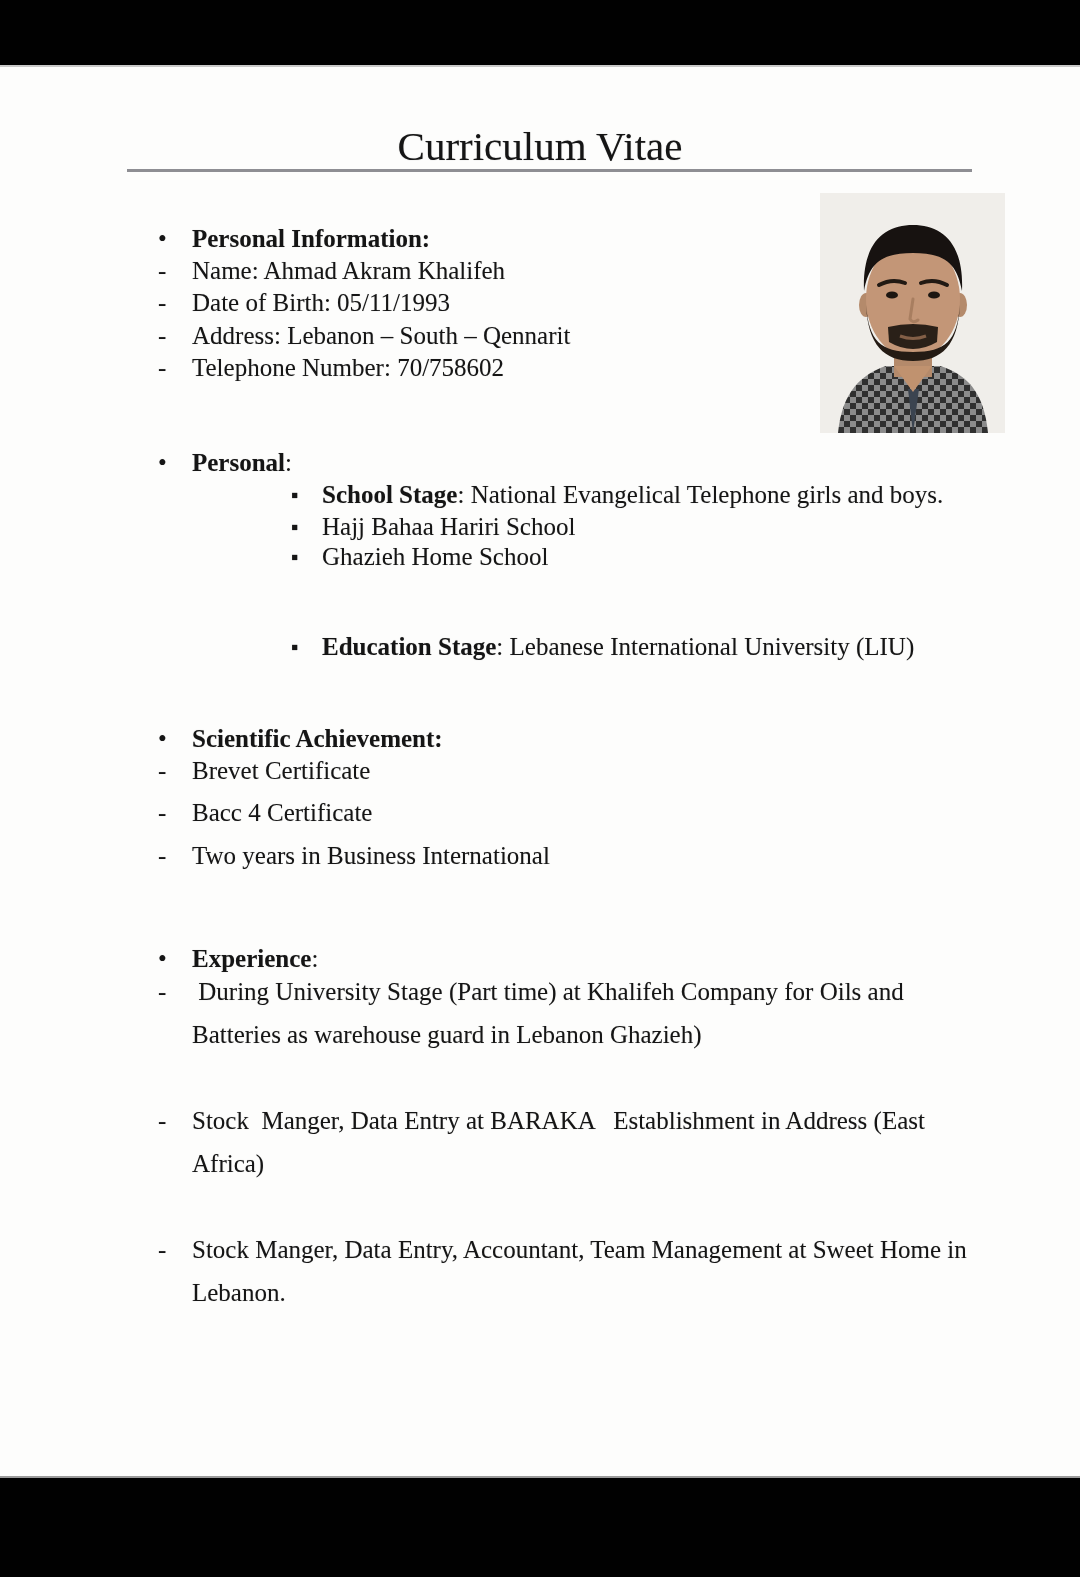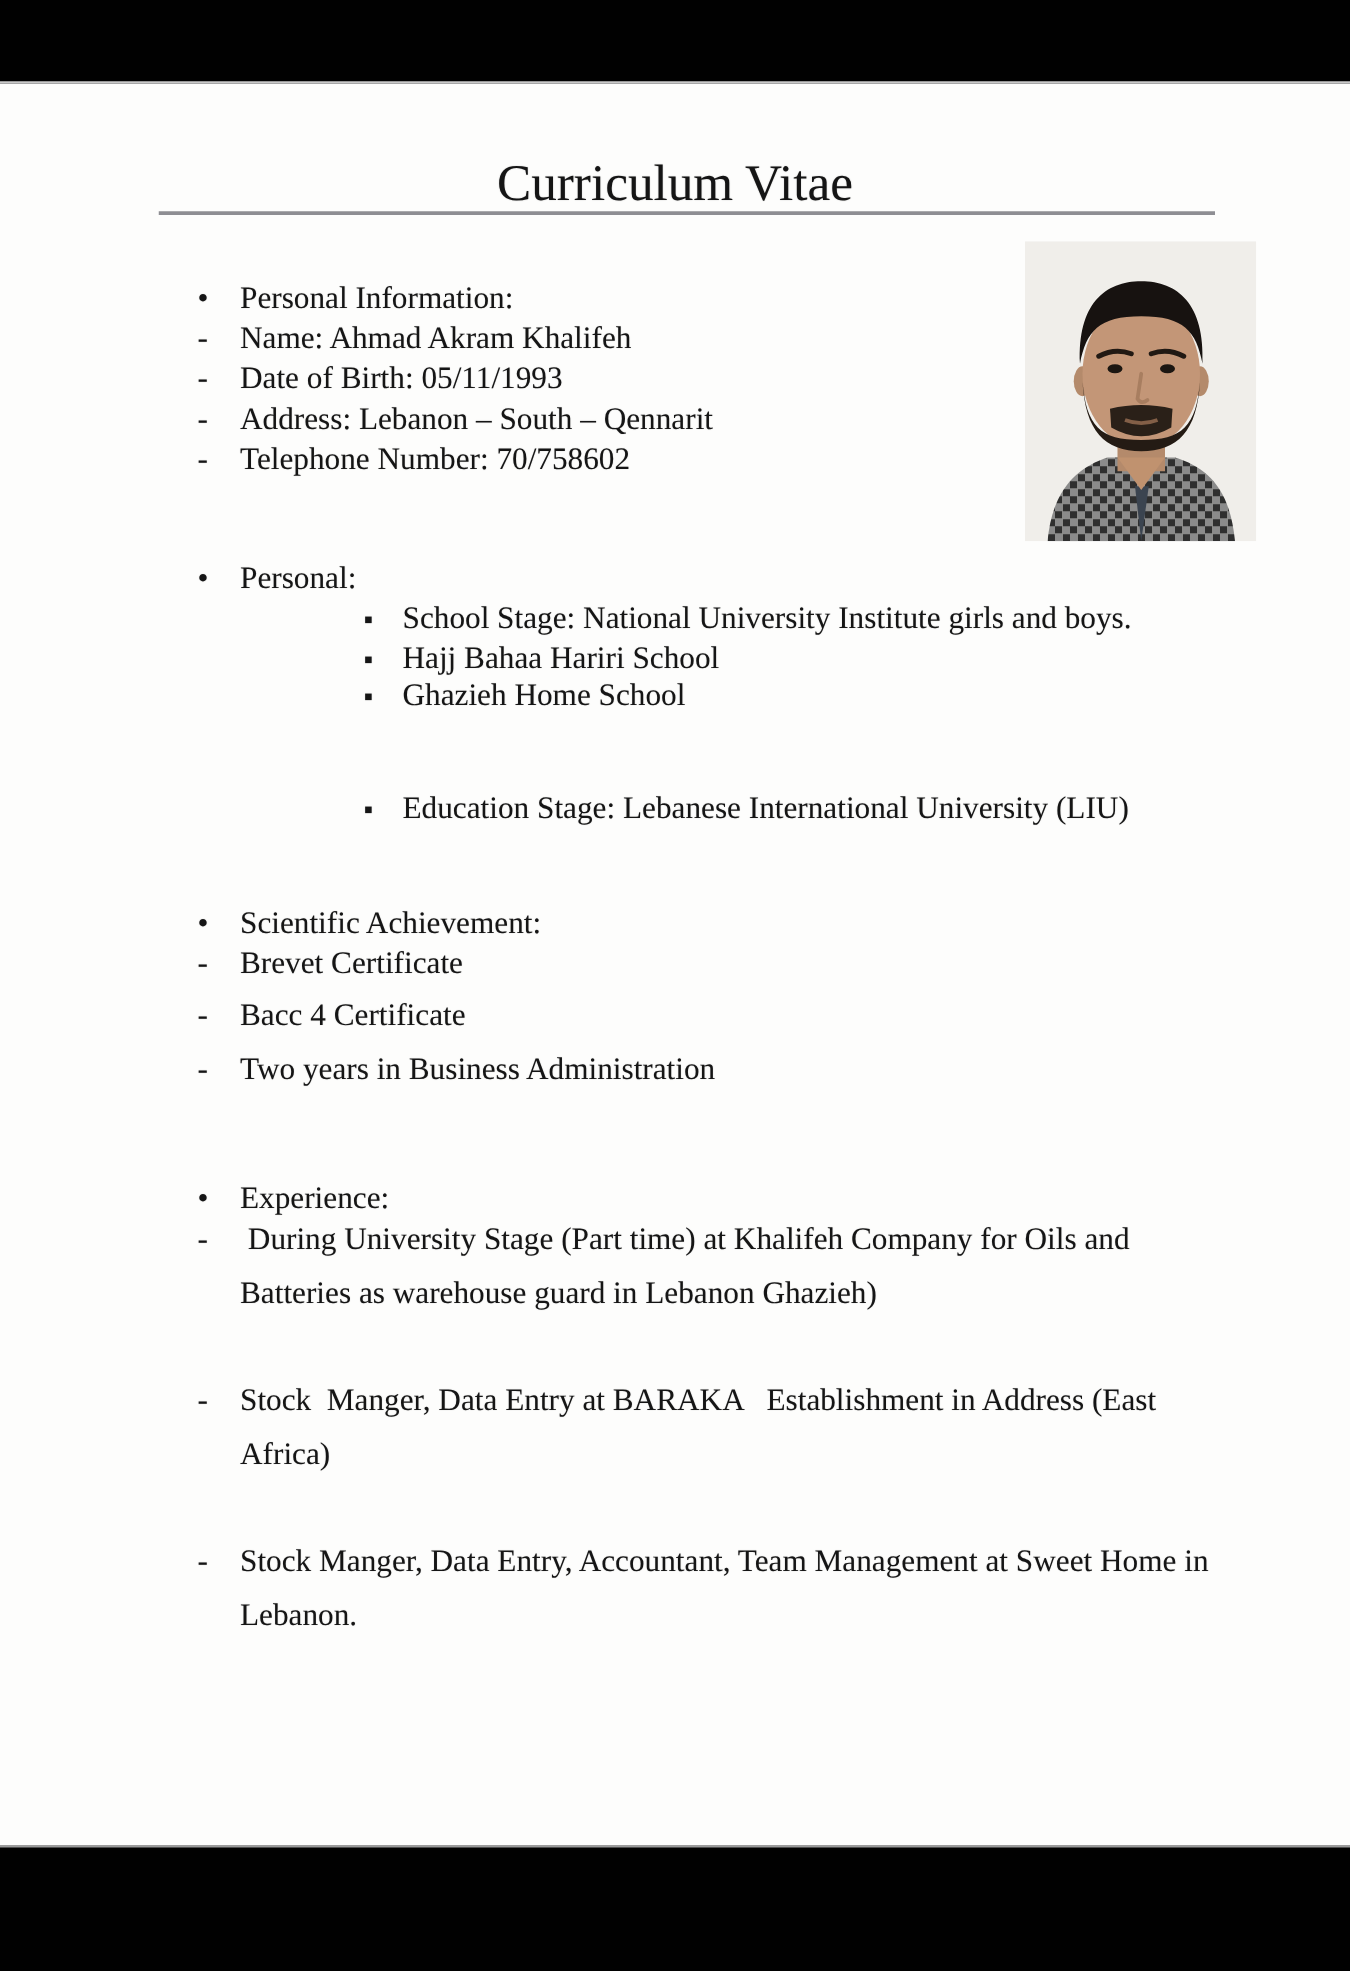--- a/index.html
+++ b/index.html
@@ -24,21 +24,21 @@
     font-size:25px;text-shadow:0 0 1px rgba(0,0,0,.22);
   }
   .line{line-height:34px;}
   .para{line-height:43px;width:818px;}
   .line .mk{flex:none;width:34px;}
   .para .mk{flex:none;width:34px;}
   .line .tx{white-space:pre;}
   .para .tx{white-space:pre-wrap;flex:1;}
   .line.sub{left:291px;}
   .line.sub .mk{width:31px;font-size:21px;line-height:34px;}
-  .b{font-weight:400;}
+  .b{font-weight:700;}
 </style>
 </head>
 <body>
 
 <div class="screen">
 
   <div class="bar top"></div>
 
   <h1 class="title">Curriculum Vitae</h1>
   <div class="rule"></div>
@@ -94,21 +94,21 @@
     <span class="mk">-</span>
     <span class="tx">Telephone Number: 70/758602</span>
   </div>
 
   <div class="line" style="top:446px">
     <span class="mk">•</span>
     <span class="tx"><span class="b">Personal</span><span>:</span></span>
   </div>
   <div class="line sub" style="top:478px">
     <span class="mk">▪</span>
-    <span class="tx"><span class="b">School Stage</span><span>: National University Institute girls and boys.</span></span>
+    <span class="tx"><span class="b">School Stage</span><span>: National Evangelical Telephone girls and boys.</span></span>
   </div>
   <div class="line sub" style="top:510px">
     <span class="mk">▪</span>
     <span class="tx">Hajj Bahaa Hariri School</span>
   </div>
   <div class="line sub" style="top:540px">
     <span class="mk">▪</span>
     <span class="tx">Ghazieh Home School</span>
   </div>
   <div class="line sub" style="top:630px">
@@ -123,21 +123,21 @@
   <div class="line" style="top:754px">
     <span class="mk">-</span>
     <span class="tx">Brevet Certificate</span>
   </div>
   <div class="line" style="top:796px">
     <span class="mk">-</span>
     <span class="tx">Bacc 4 Certificate</span>
   </div>
   <div class="line" style="top:839px">
     <span class="mk">-</span>
-    <span class="tx">Two years in Business Administration</span>
+    <span class="tx">Two years in Business International</span>
   </div>
 
   <div class="line" style="top:942px">
     <span class="mk">•</span>
     <span class="tx"><span class="b">Experience</span><span>:</span></span>
   </div>
   <div class="para" style="top:970px">
     <span class="mk">-</span>
     <span class="tx"> During University Stage (Part time) at Khalifeh Company for Oils and Batteries as warehouse guard in Lebanon Ghazieh)</span>
   </div>

